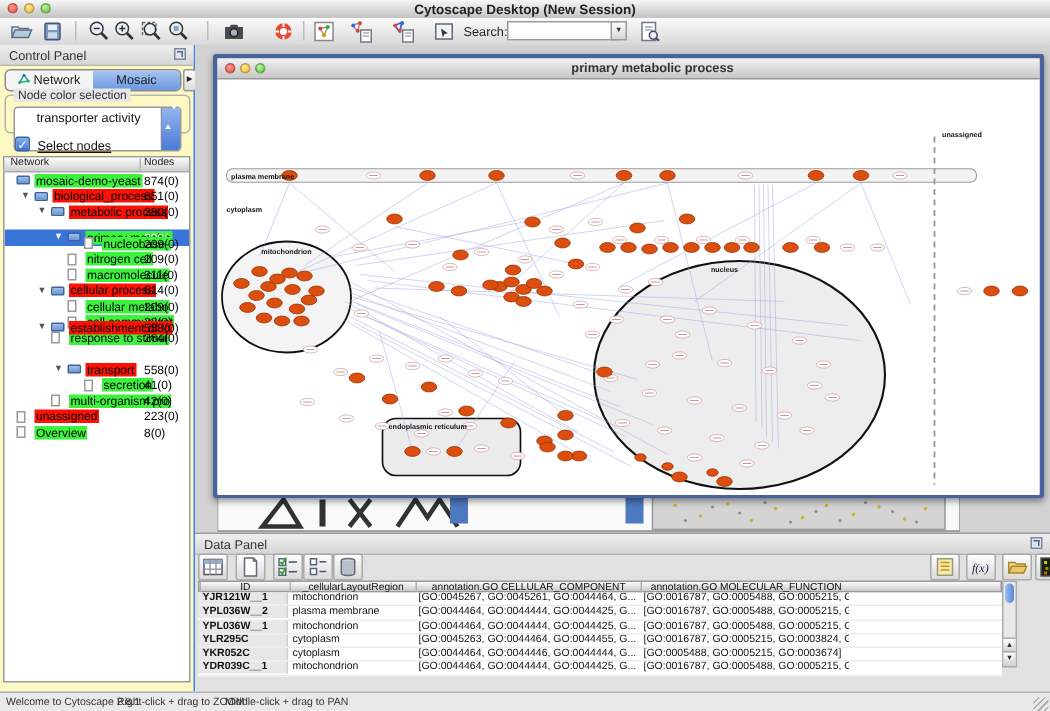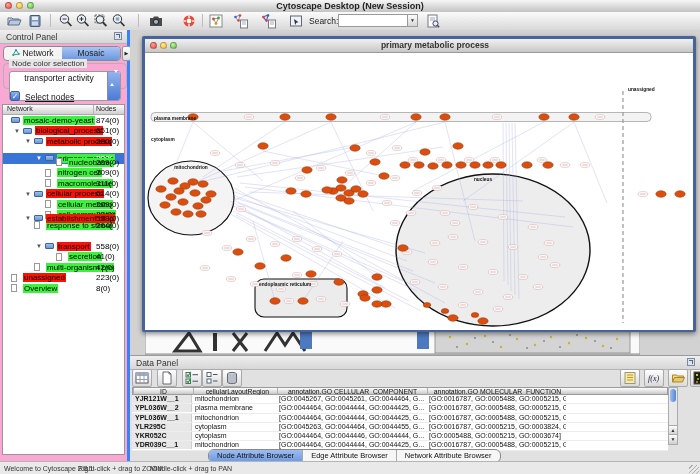--- a/index.html
+++ b/index.html
@@ -20,22 +20,22 @@
     background:linear-gradient(#fbfbfb,#d8d8d8);border-bottom:1px solid #979797;}
   .tbi{position:absolute;top:1px;width:16px;height:16px;}
   .tbi svg{width:16px;height:16px;display:block;}
   .tsep{position:absolute;top:2px;width:1px;height:13px;background:#bdbdbd;}
   .slabel{position:absolute;top:4px;font-size:8.5px;color:#222;}
   .sinput{position:absolute;top:2px;height:11px;width:68px;border:1px solid #9a9a9a;font-size:8px;padding:0 2px;background:#fff;}
   .sarrow{position:absolute;top:2px;width:11px;height:13px;background:linear-gradient(#fdfdfd,#d6d6d6);
     border:1px solid #9a9a9a;box-sizing:border-box;font-size:5px;line-height:11px;text-align:center;color:#333;}
 
   
-  .cpanel{position:absolute;left:0;top:30px;width:130px;height:431px;background:#f9a8d4;
-    border-right:3px solid #3b82f6;box-sizing:border-box;}
+  .cpanel{position:absolute;left:0;top:30px;width:130px;height:431px;background:#fef9c3;
+    border-right:1px solid #3b82f6;box-sizing:border-box;}
   .phead{position:relative;height:13px;background:linear-gradient(#efefef,#d6d6d6);border-bottom:1px solid #b5b5b5;}
   .phead .ptitle{position:absolute;left:6px;top:2px;font-size:8.5px;color:#333;}
   .float-ic{position:absolute;right:5px;top:2px;width:8px;height:8px;border:1px solid #7a8aa0;box-sizing:border-box;background:#dde4ee;}
   .float-ic:after{content:"";position:absolute;right:1px;top:1px;width:3px;height:3px;border-top:1px solid #55677f;border-right:1px solid #55677f;}
   .cptabs{position:absolute;left:3px;top:16px;width:118px;height:15px;display:flex;
     border:1px solid #8a8a8a;border-radius:4px;overflow:hidden;background:#f4f4f4;box-sizing:border-box;}
   .cptab{flex:1;font-size:8.5px;line-height:13px;text-align:center;color:#222;white-space:nowrap;}
   .cptab.sel{background:linear-gradient(#a9c5f2,#6b97e0);}
   .cptab .nicon{display:inline-block;width:8px;height:8px;vertical-align:-1px;margin-right:2px;}
   .tab-arrow{position:absolute;left:122px;top:16px;width:9px;height:15px;border:1px solid #999;border-radius:2px;
@@ -809,25 +809,20 @@
             <span style="left: 144px; width: 150px;">[GO:0044464, GO:0044444, GO:0044425, G...</span>
             <span style="left: 294px; width: 140px;">[GO:0016787, GO:0005488, GO:0005215, G...</span>
           </div>
         </div>
     </div>
     <div class="dscroll">
       <span class="dthumb"></span>
       <span class="dsb up">▲</span>
       <span class="dsb dn">▼</span>
     </div>
-    <div class="btabs">
-      <span class="btab sel">Node Attribute Browser</span>
-      <span class="btab">Edge Attribute Browser</span>
-      <span class="btab">Network Attribute Browser</span>
-    </div>
   </div>
 
   <div class="statusbar">
     <span style="left:4px">Welcome to Cytoscape 2.8.1</span>
     <span style="left:78px">Right-click + drag to ZOOM</span>
     <span style="left:150px">Middle-click + drag to PAN</span>
     <span class="grip"></span>
   </div>
 
 </div>

